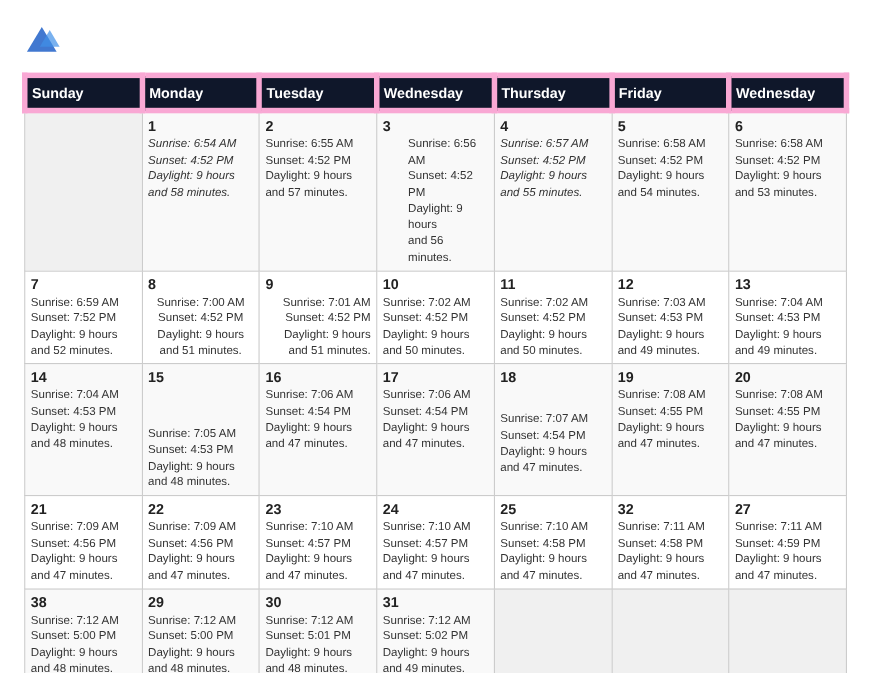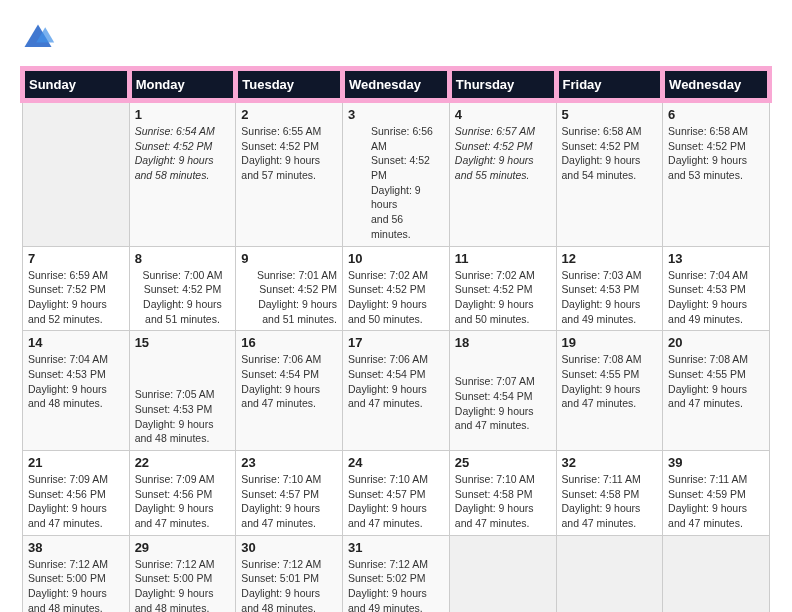--- a/index.html
+++ b/index.html
@@ -300,21 +300,21 @@
 and 47 minutes.</div>
         </td>
         <td>
           <span class="day-num">32</span>
           <div class="day-info" style="white-space: pre-line;">Sunrise: 7:11 AM
 Sunset: 4:58 PM
 Daylight: 9 hours
 and 47 minutes.</div>
         </td>
         <td>
-          <span class="day-num">39</span>
+          <span class="day-num">27</span>
           <div class="day-info" style="white-space: pre-line;">Sunrise: 7:11 AM
 Sunset: 4:59 PM
 Daylight: 9 hours
 and 47 minutes.</div>
         </td>
       </tr>
       <tr>
         <td>
           <span class="day-num">38</span>
           <div class="day-info" style="white-space: pre-line;">Sunrise: 7:12 AM

